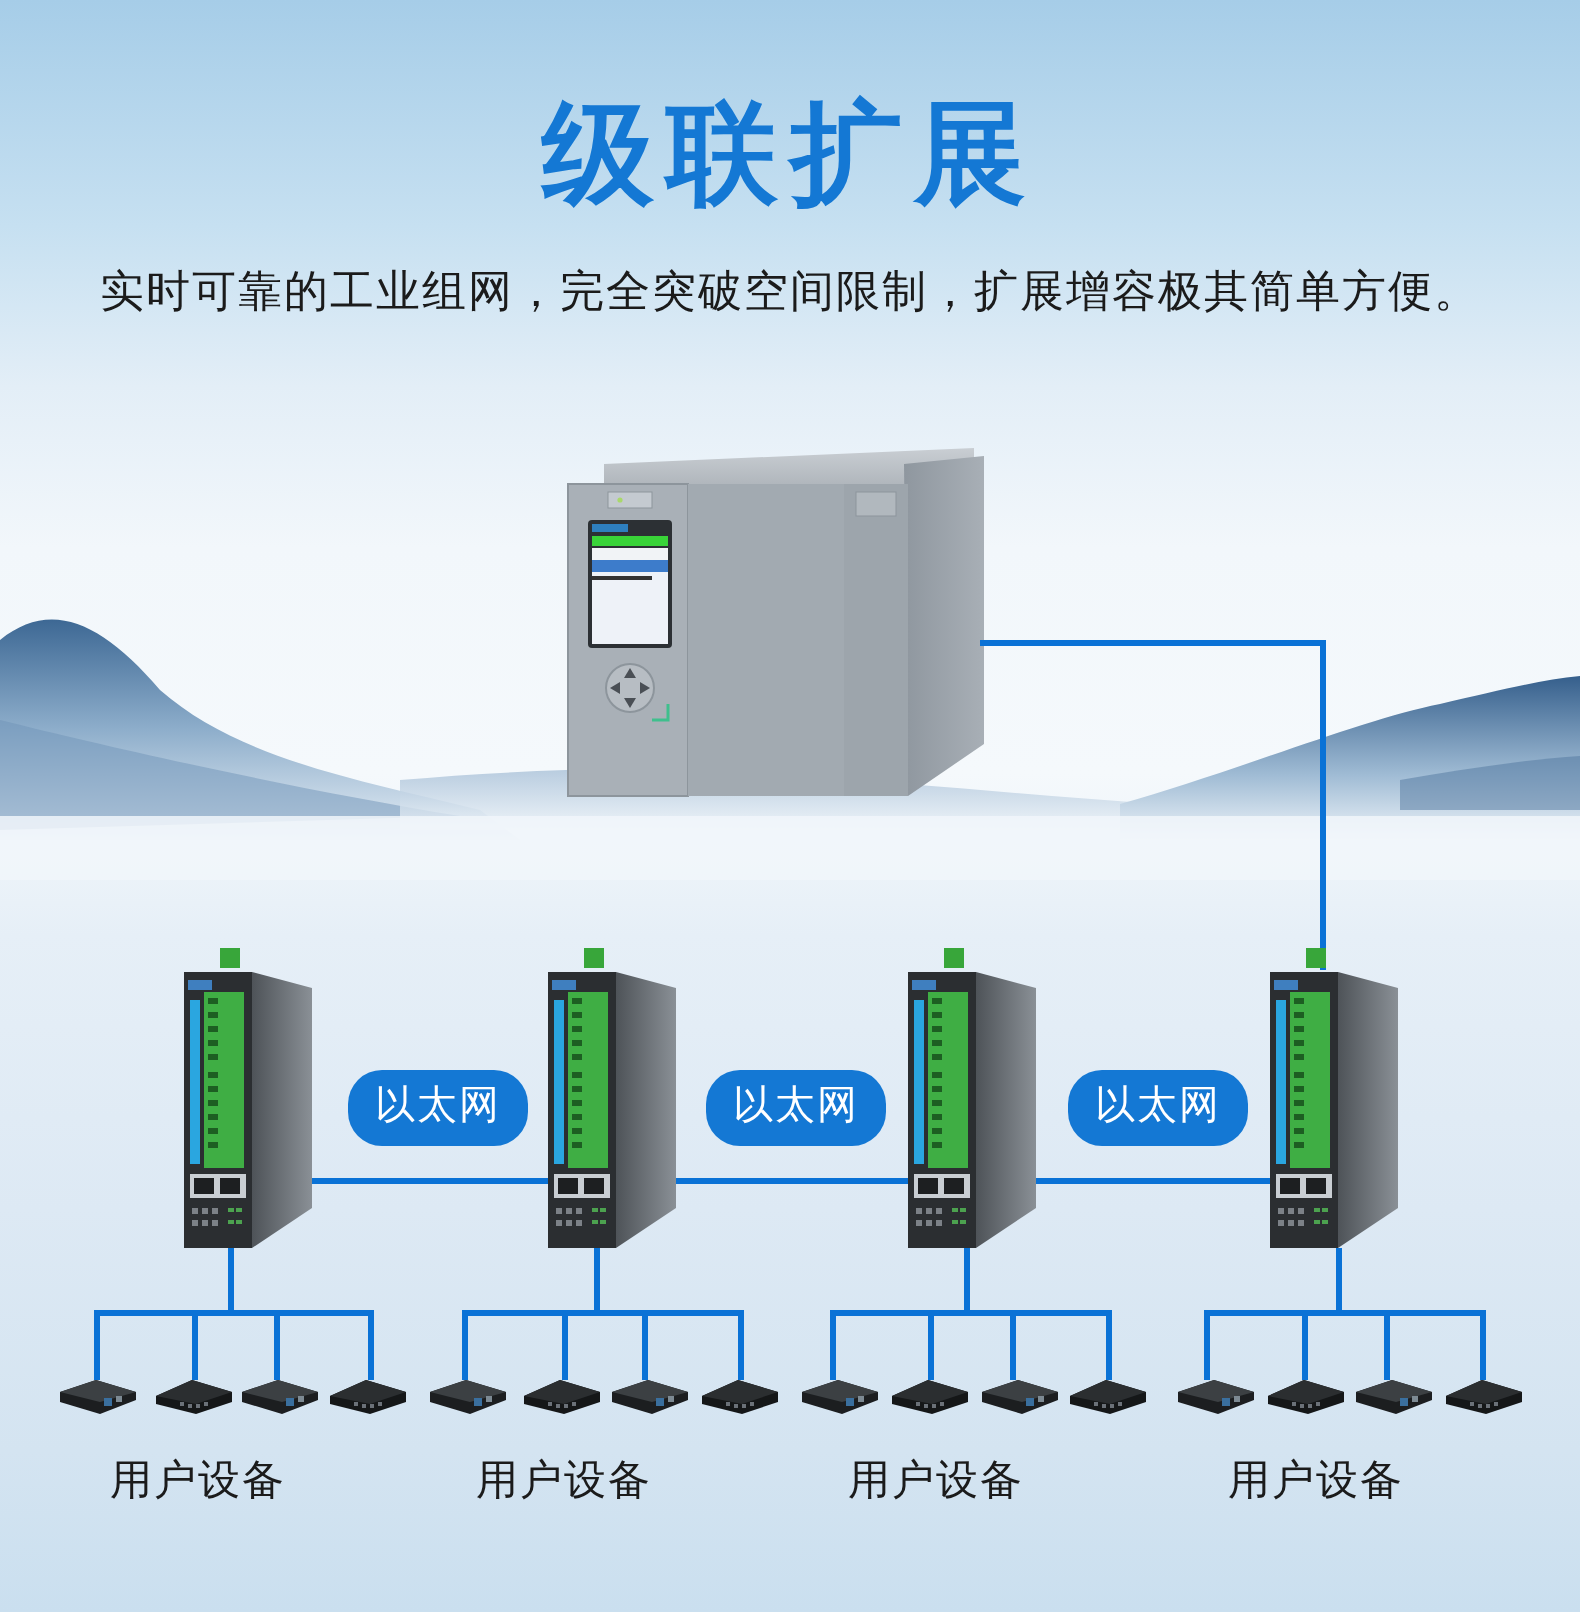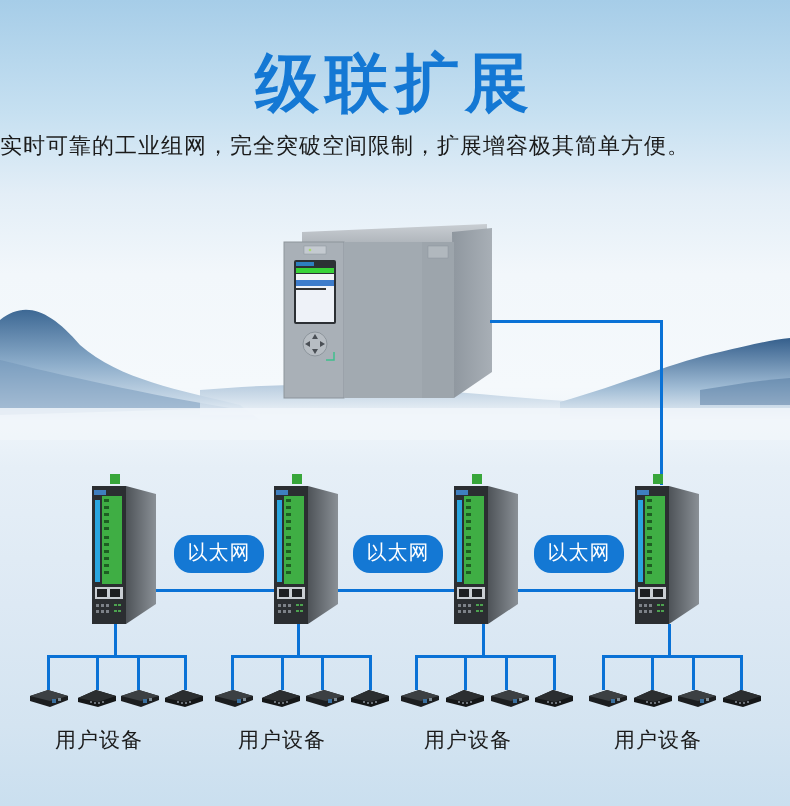--- a/index.html
+++ b/index.html
@@ -1,20 +1,20 @@
 <!DOCTYPE html>
 <html><head>
 <meta charset="utf-8">
 <style>
   html, body { margin:0; padding:0; }
   body { width:790px; height:806px; overflow:hidden; font-family:"DejaVu Sans","Liberation Sans",sans-serif; }
   .canvas { position:relative; width:790px; height:806px; overflow:hidden;
     background: linear-gradient(180deg,#a6cde8 0%,#c6e0f1 14%,#e3eef7 24%,#f2f7fb 34%,#f5f9fc 48%,#e6eff7 58%,#dde9f4 75%,#d4e4f1 90%,#cadfef 100%); }
-  .title { position:absolute; left:0; right:0; top:40px; text-align:center; font-size:64px; font-weight:bold; color:#1478d4; letter-spacing:6px; }
-  .subtitle { position:absolute; left:0; right:0; top:131px; font-size:22px; color:#1b1b1b; letter-spacing:1px; }
+  .title { position:absolute; left:0; right:0; top:40px; text-align:center; font-size:56px; font-weight:bold; color:#1478d4; letter-spacing:6px; }
+  .subtitle { position:absolute; left:0; right:0; top:131px; text-align:center; font-size:22px; color:#1b1b1b; letter-spacing:1px; }
   .mountains { position:absolute; left:0; top:290px; width:790px; height:150px; }
   .plc { position:absolute; left:282px; top:222px; width:210px; height:178px; }
   .line { position:absolute; background:#0a72d6; }
   .badge { position:absolute; width:90px; height:38px; border-radius:17px; background:#1478d4; color:#fff; font-size:20px; text-align:center; line-height:34px; letter-spacing:1px; }
   .gateway { position:absolute; width:70px; height:150px; }
   .enddev { position:absolute; width:42px; height:22px; }
   .dev-label { position:absolute; width:120px; text-align:left; font-size:21px; color:#1b1b1b; top:726px; letter-spacing:1px; }
 </style>
 </head>
 <body>

